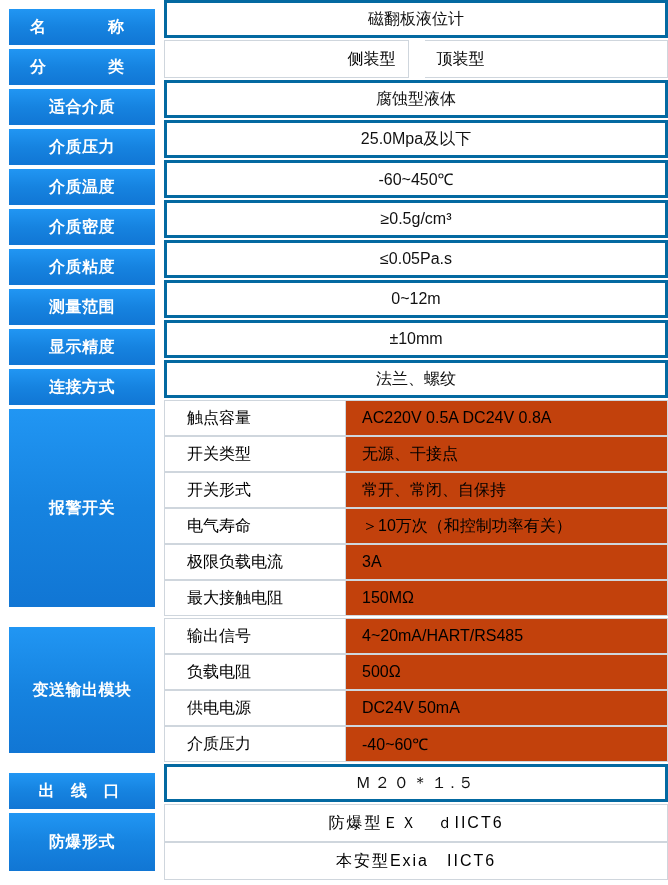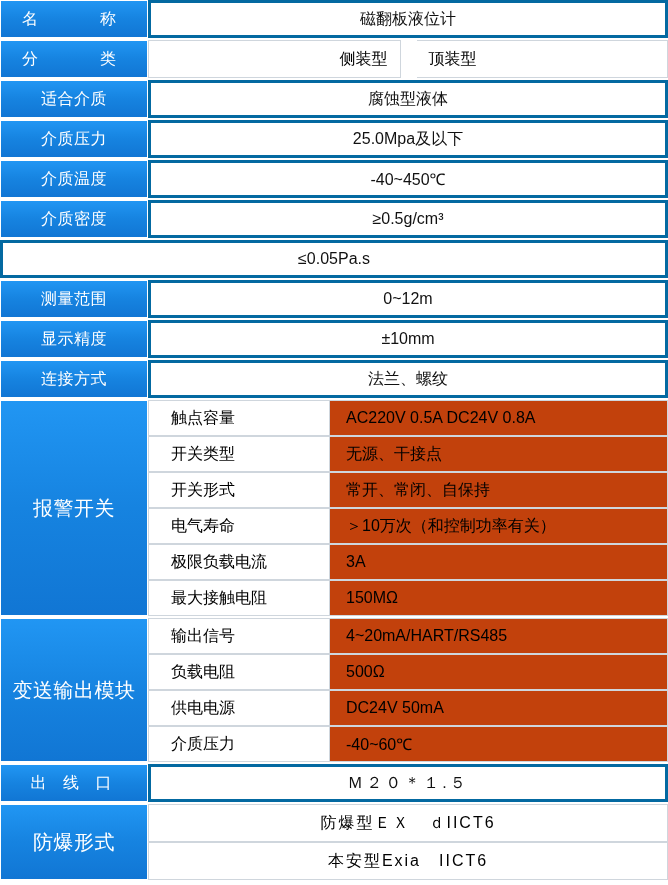--- a/index.html
+++ b/index.html
@@ -23,28 +23,28 @@
     display: flex;
     width: 668px;
     align-items: stretch;
   }
   .label-cell {
     width: 148px;
     min-width: 148px;
     box-sizing: border-box;
     background: linear-gradient(to bottom, #2196f3 0%, #1683e0 50%, #1176d4 100%);
     color: #ffffff;
-    font-weight: normal;
+    font-weight: bold;
     font-size: 16px;
     display: flex;
     align-items: center;
     justify-content: center;
     text-align: center;
     border: 1px solid #ffffff;
-    margin: 0;
+    margin: 8px;
     letter-spacing: 0.5px;
   }
   .value-cell {
     flex: 1;
     box-sizing: border-box;
     background: #ffffff;
     border: 3px solid #0369a1;
     display: flex;
     align-items: center;
     justify-content: center;
@@ -86,21 +86,21 @@
     padding-left: 12px;
     font-size: 16px;
   }
   
   .group {
     display: flex;
     width: 668px;
     margin-bottom: 2px;
   }
   .group .label-cell {
-    font-size: 20px;
+    font-size: 16px;
   }
   .group-rows {
     flex: 1;
     display: flex;
     flex-direction: column;
     border-radius: 15px;
   }
   .grow-row {
     display: flex;
     height: 36px;
@@ -176,29 +176,30 @@
     <div class="value-cell">腐蚀型液体</div>
   </div>
 
   <div class="row row-simple">
     <div class="label-cell">介质压力</div>
     <div class="value-cell">25.0Mpa及以下</div>
   </div>
 
   <div class="row row-simple">
     <div class="label-cell">介质温度</div>
-    <div class="value-cell">-40~450℃</div>
+    <div class="value-cell">-60~450℃</div>
   </div>
 
   <div class="row row-simple">
     <div class="label-cell">介质密度</div>
     <div class="value-cell">≥0.5g/cm³</div>
   </div>
 
   <div class="row row-simple">
+    <div class="label-cell">介质粘度</div>
     <div class="value-cell">≤0.05Pa.s</div>
   </div>
 
   <div class="row row-simple">
     <div class="label-cell">测量范围</div>
     <div class="value-cell">0~12m</div>
   </div>
 
   <div class="row row-simple">
     <div class="label-cell">显示精度</div>

